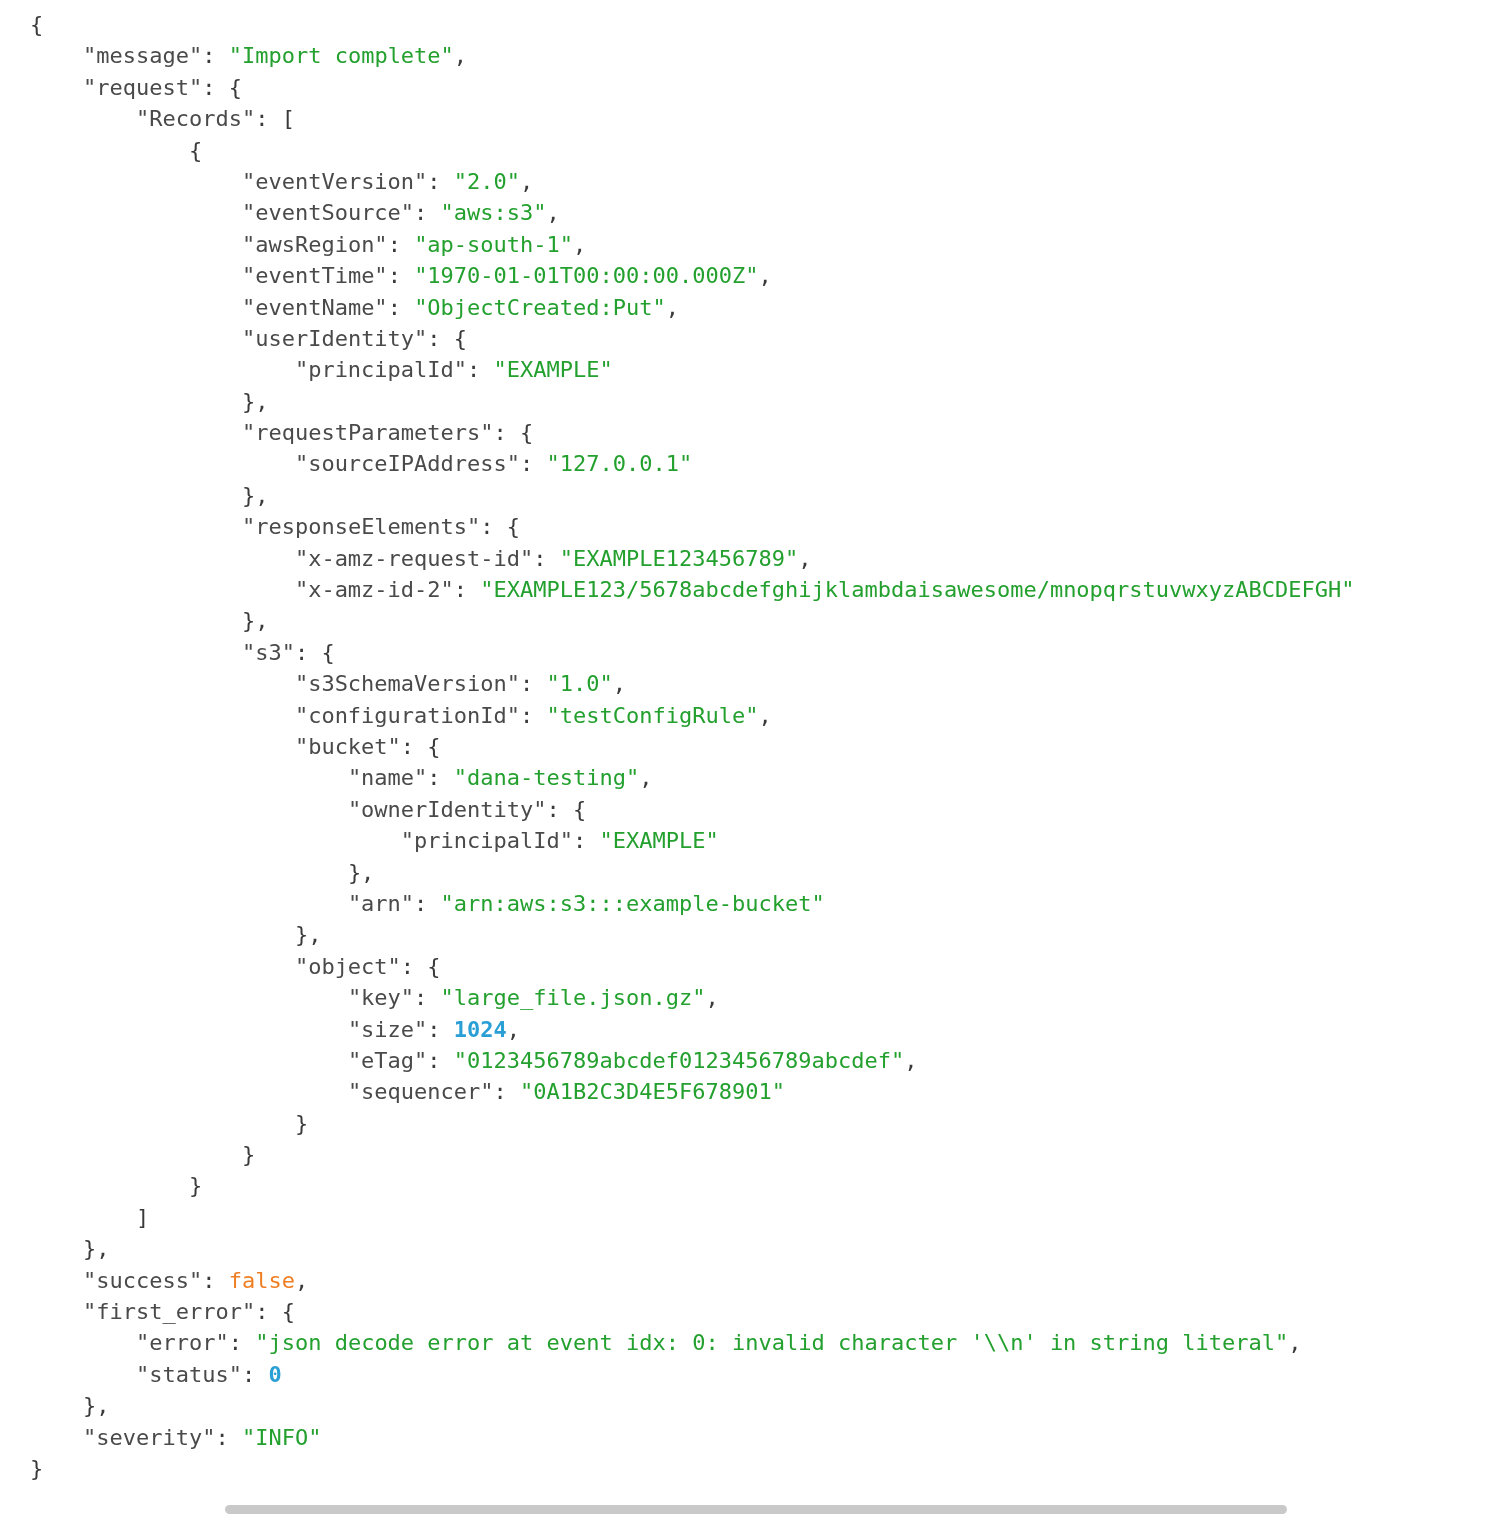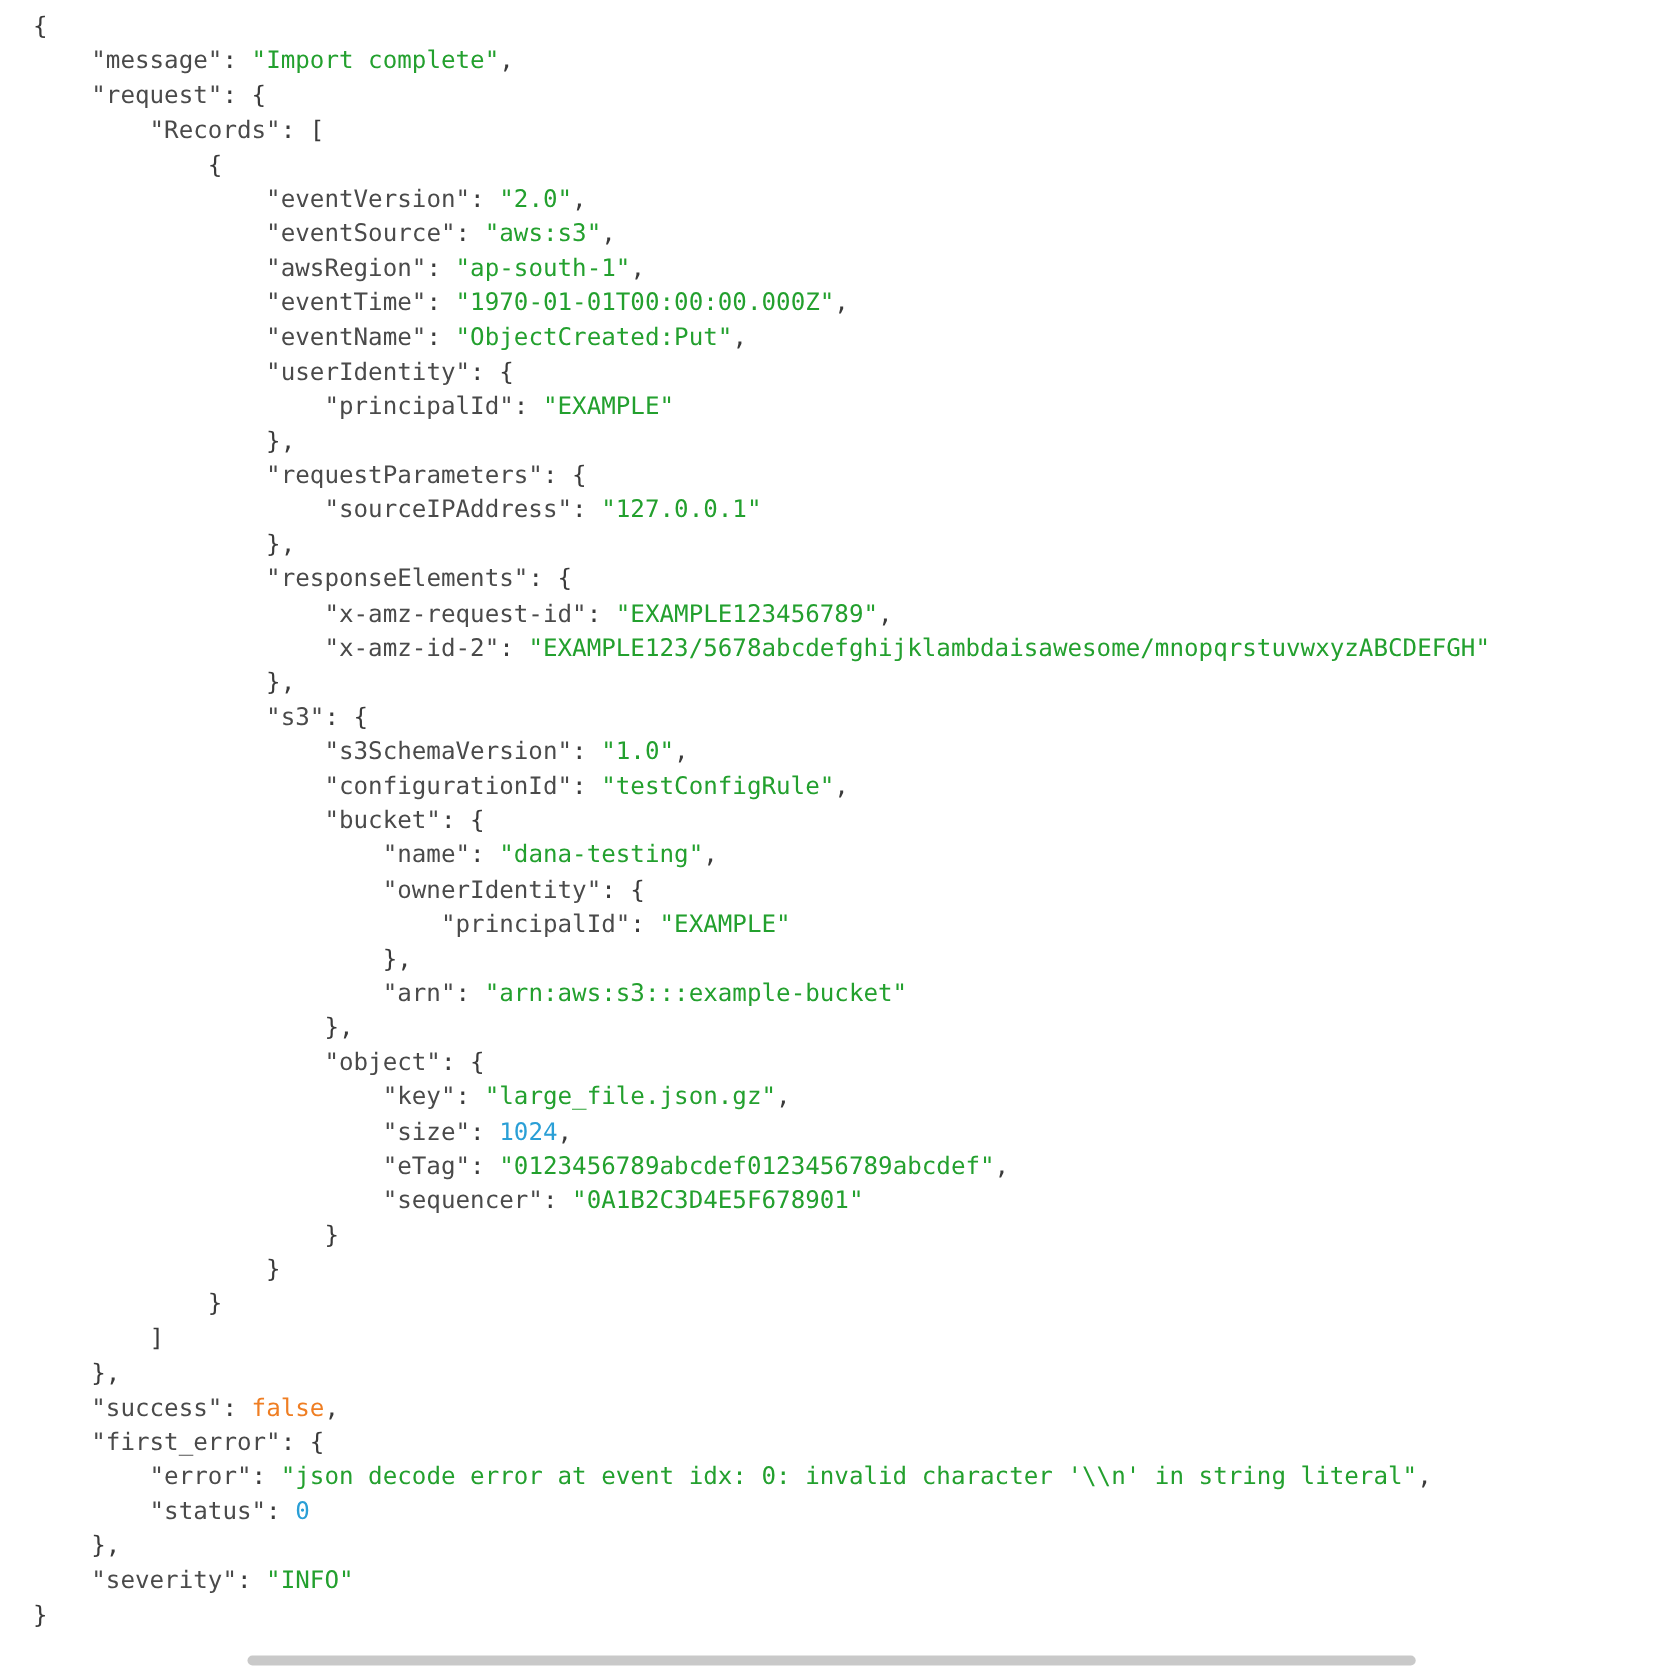--- a/index.html
+++ b/index.html
@@ -17,21 +17,21 @@
     font-size: 22px;
     line-height: 31.4px;
     white-space: pre;
   }
   .code-line {
     height: 31.4px;
   }
   .tk-k { color: var(--c-key, #4a4a4a); }
   .tk-p { color: var(--c-punctuation, #3a3a3a); }
   .tk-s { color: var(--c-string, #23a02e); }
-  .tk-n { color: var(--c-number, #2a9fd6); }
+  .tk-n { color: var(--c-number, #2a9fd6); font-weight: bold; }
   .tk-b { color: var(--c-boolean, #ef7e23); }
   .hscrollbar {
     position: absolute;
     left: 225px;
     top: 1505px;
     width: 1062px;
     height: 9px;
     border-radius: 5px;
     background: var(--c-scrollbar, #c9c9c9);
   }

